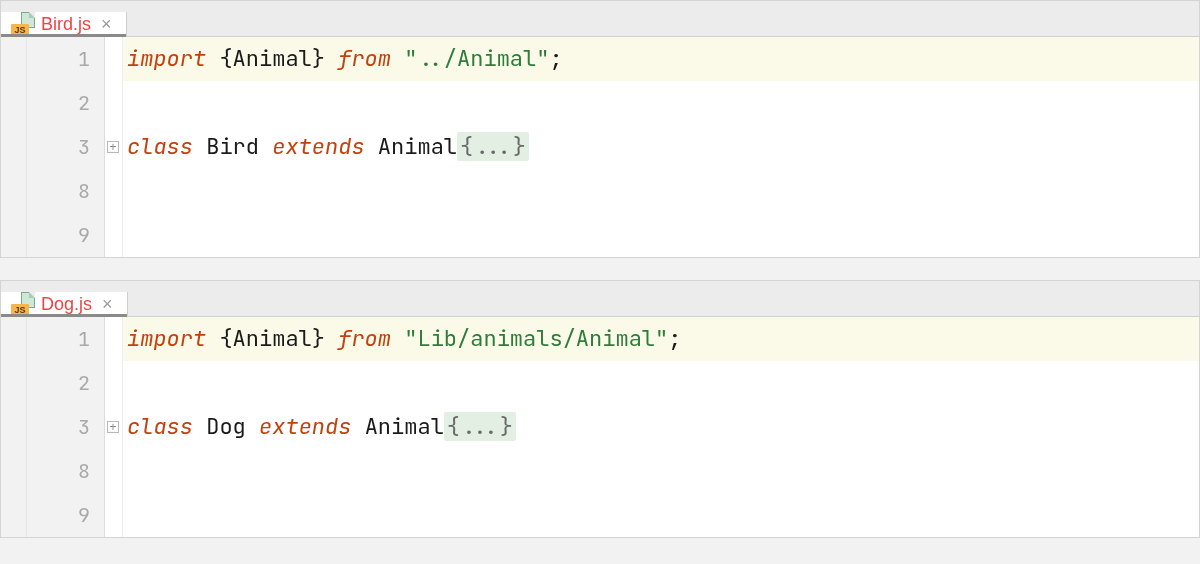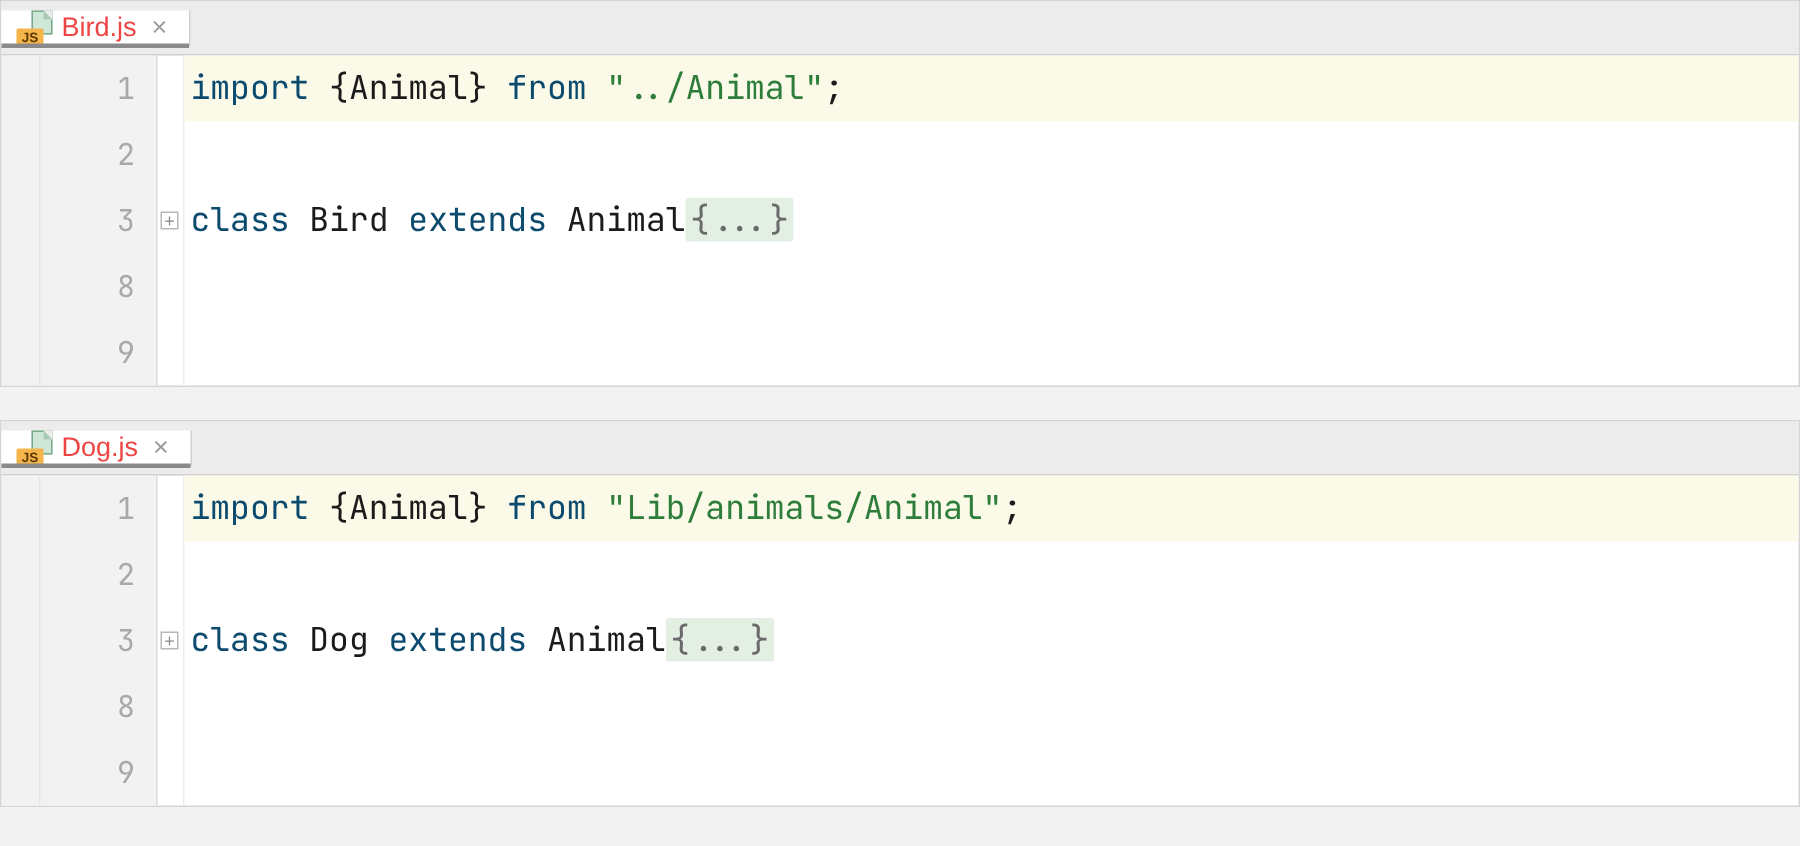--- a/index.html
+++ b/index.html
@@ -18,21 +18,21 @@
     background: #ffffff;
     border: 1px solid #d4d4d4;
   }
   .pane + .pane { margin-top: 22px; }
 
   .tabbar {
     height: 36px;
     background: #ececec;
     border-bottom: 1px solid #cfcfcf;
     display: flex;
-    align-items: center;
+    align-items: flex-end;
   }
   .tab {
     display: flex;
     align-items: center;
     gap: 6px;
     padding: 0 10px;
     background: #ffffff;
     border-right: 1px solid #cfcfcf;
     position: relative;
     cursor: pointer;
@@ -141,21 +141,21 @@
     flex: 1;
     position: relative;
   }
   .code-row {
     padding-left: 4px;
     white-space: pre;
     color: #1b1b1b;
   }
   .hl-line { background: #fbfae9; }
 
-  .kw { color: #0c4a6e; }
+  .kw { color: #c2410c; font-style: italic; }
   .str { color: #2e7d3b; }
   .fold-region {
     background: #e3efe3;
     border-radius: 2px;
     padding: 0 3px;
     color: #6a6a6a;
   }
 
   .pane-wrap { display:flex; flex-direction:column; }
 </style>

